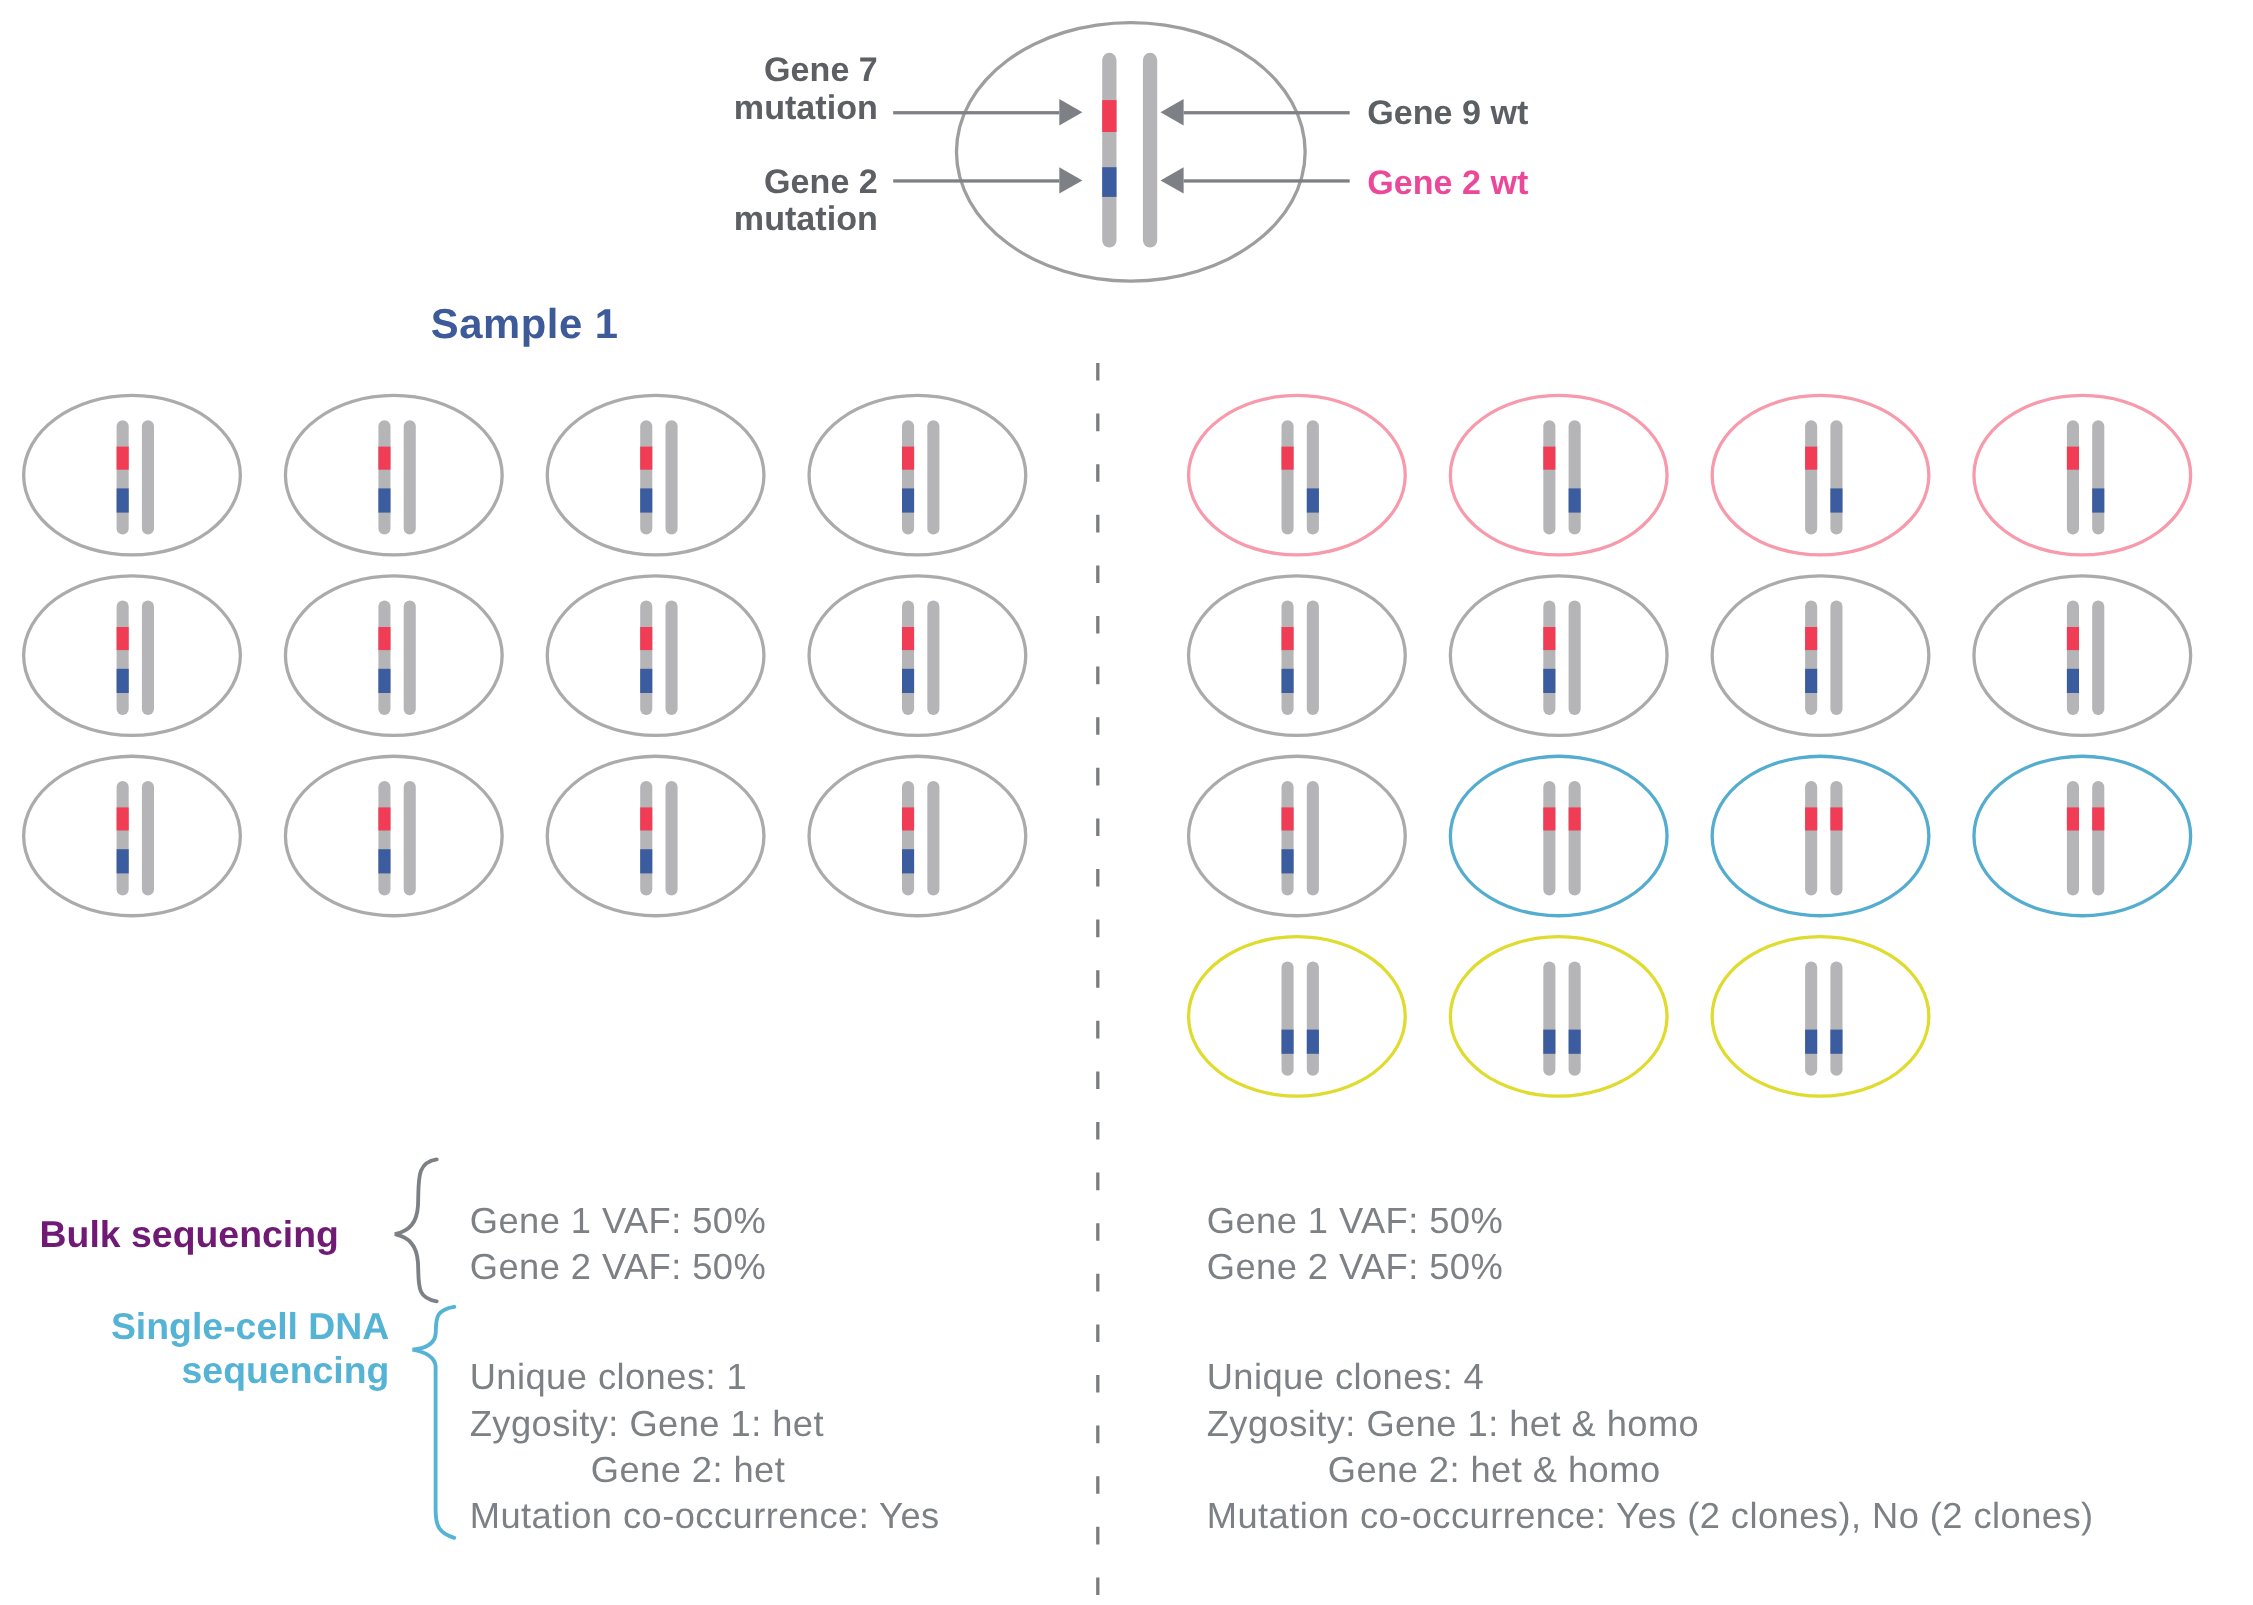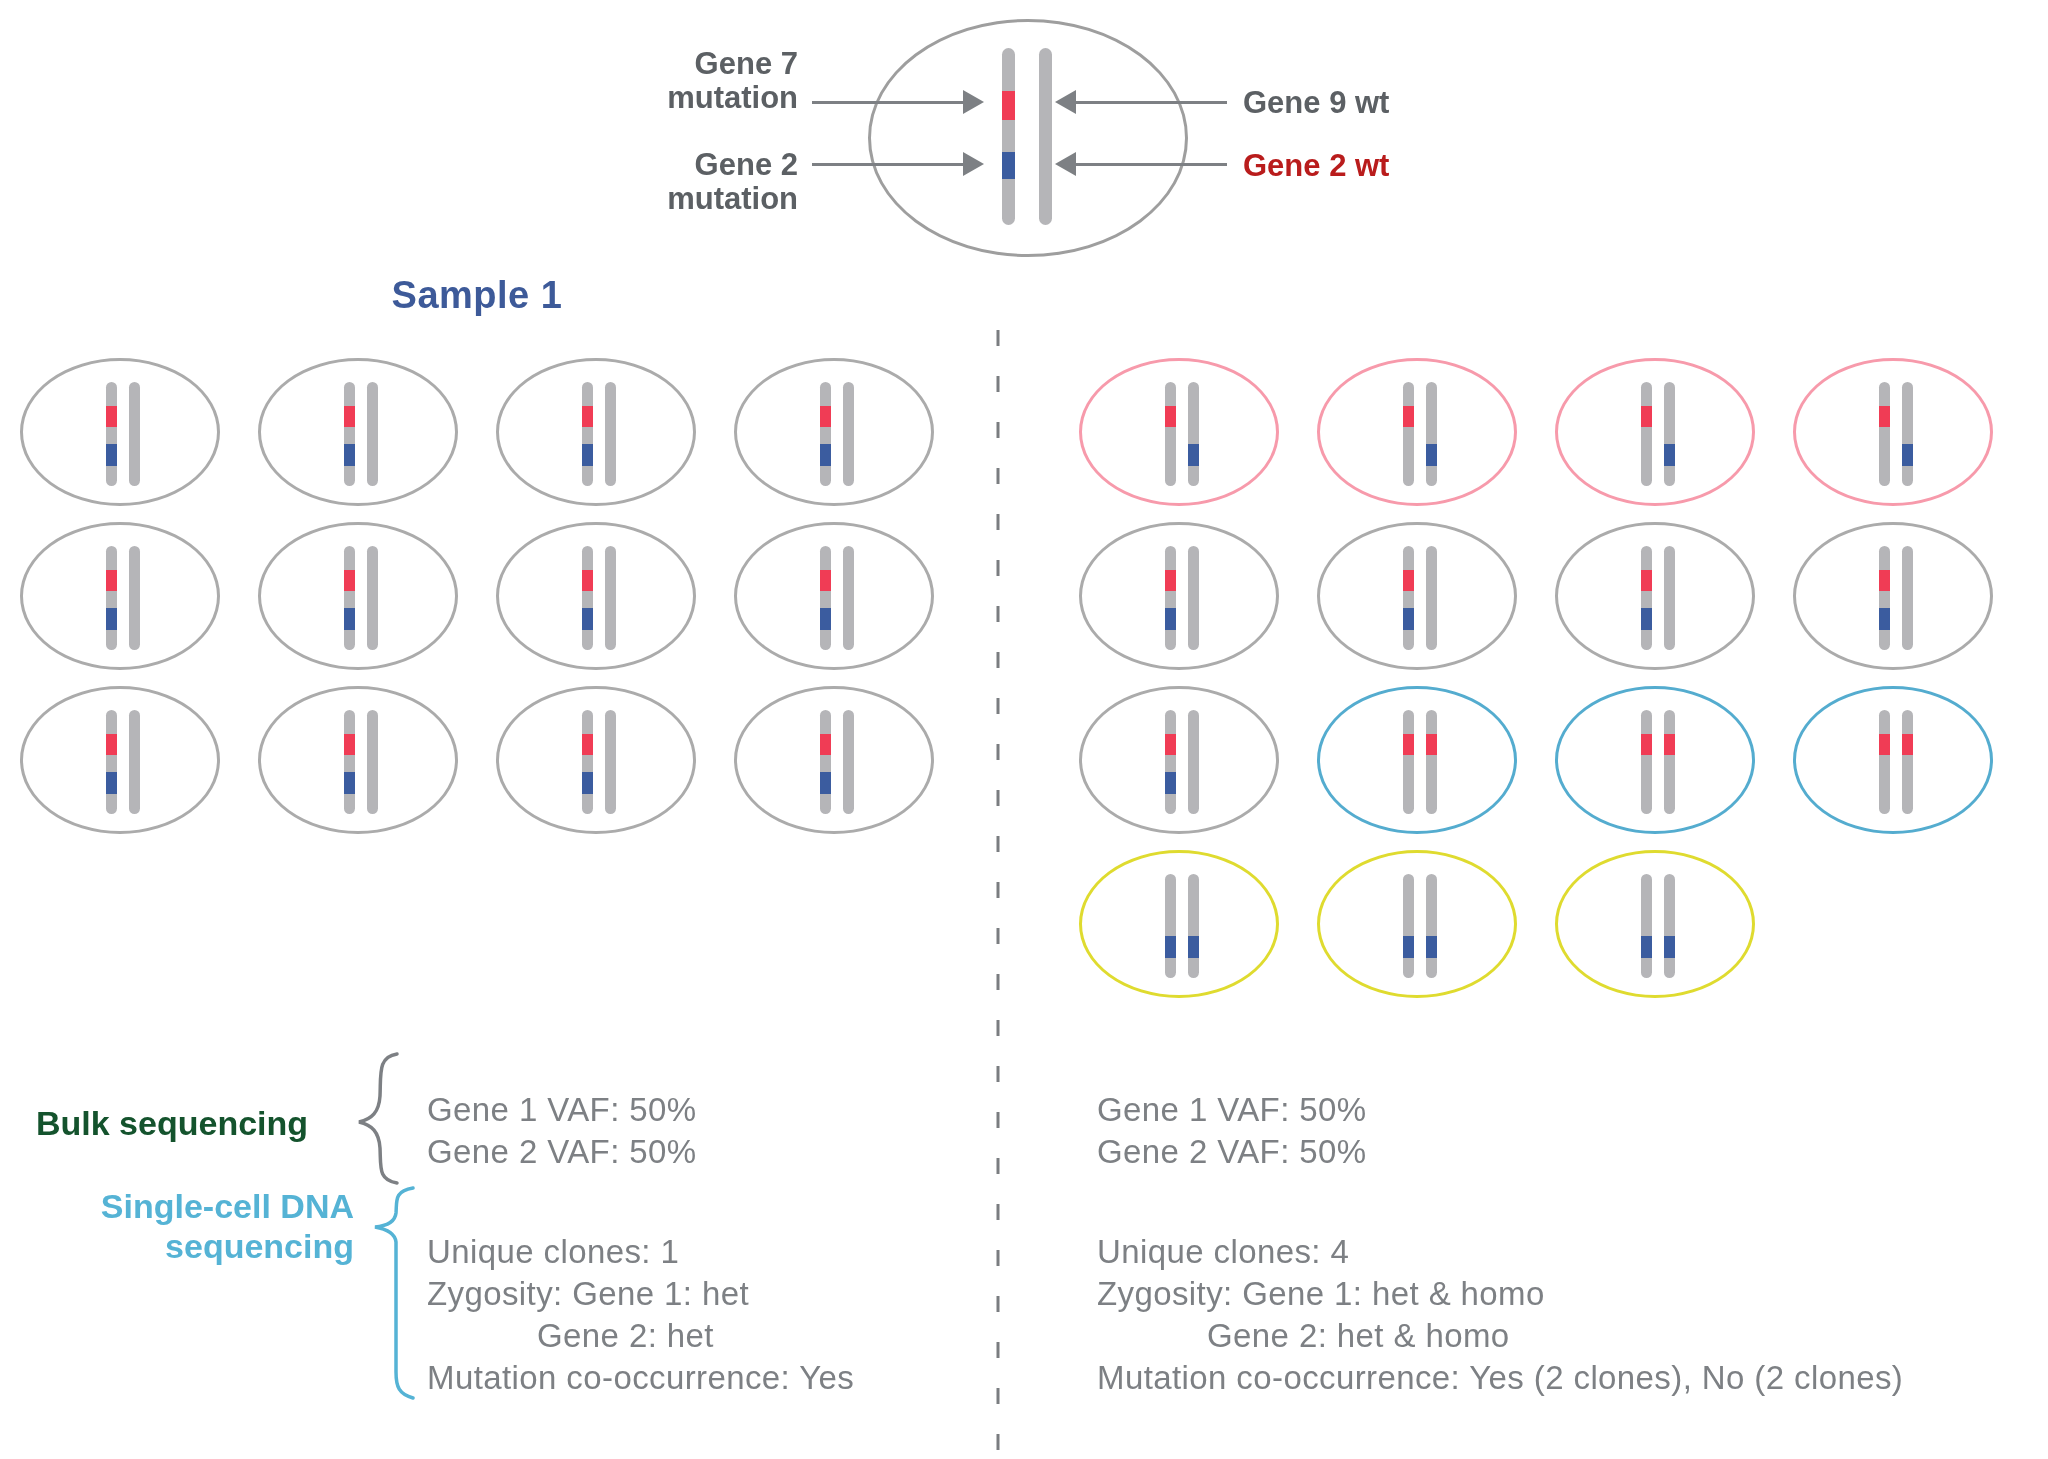--- a/index.html
+++ b/index.html
@@ -56,21 +56,21 @@
 
   <div class="side-label right-align" style="right: 1250px; top: 47px; width: 260px; color: rgb(92, 96, 100);">
     <div>Gene 7</div>
     <div>mutation</div>
   </div>
   <div class="side-label right-align" style="right: 1250px; top: 148px; width: 260px; color: rgb(92, 96, 100);">
     <div>Gene 2</div>
     <div>mutation</div>
   </div>
   <div class="side-label" style="left: 1243px; top: 86px; color: rgb(92, 96, 100);">Gene 9 wt</div>
-  <div class="side-label" style="left: 1243px; top: 149px; color: #b91c1c;">Gene 2 wt</div>
+  <div class="side-label" style="left: 1243px; top: 149px; color: #ec4899;">Gene 2 wt</div>
 
   <div class="arrow" style="left:812px;top:102px">
     <div class="shaft" style="left: 0px; width: 151px; background: rgb(125, 128, 132);"></div>
       <div class="head-right" style="left: 151px; border-left-color: rgb(125, 128, 132);"></div>
   </div>
   <div class="arrow" style="left:812px;top:164px">
     <div class="shaft" style="left: 0px; width: 151px; background: rgb(125, 128, 132);"></div>
       <div class="head-right" style="left: 151px; border-left-color: rgb(125, 128, 132);"></div>
   </div>
   <div class="arrow" style="left:1055px;top:102px">
@@ -289,21 +289,21 @@
     </div>
 
   <svg id="overlay" width="2048" height="1459" viewBox="0 0 2048 1459">
     <line id="divider" x1="998" y1="330" x2="998" y2="1459" fill="none" stroke-width="3" stroke-dasharray="16 30" stroke="#7a7d80"></line>
     <path id="brace-bulk" fill="none" stroke-width="3.5" stroke-linecap="round" d="M 397,1054 C 378,1057 381,1073 380,1096 C 379,1112 372,1119 359,1122
              C 372,1125 379,1132 380,1148 C 381,1167 378,1180 397,1183" stroke="#7d8084"></path>
     <path id="brace-sc" fill="none" stroke-width="3.5" stroke-linecap="round" d="M 413,1188 C 394,1191 397,1201 396,1213 C 395,1222 386,1226 375,1227
              C 386,1229 395,1233 396,1242 L 396,1372 C 396,1387 399,1394 413,1398" stroke="#55b3d5"></path>
   </svg>
 
-  <div class="legend-bulk" style="color: #14532d;">Bulk sequencing</div>
+  <div class="legend-bulk" style="color: #701a75;">Bulk sequencing</div>
   <div class="legend-sc" style="color: rgb(85, 179, 213);">
     <div>Single-cell DNA</div>
     <div>sequencing</div>
   </div>
 
   <div class="result" style="left: 427px; top: 1089px; color: rgb(125, 128, 132);">
     <div>Gene 1 VAF: 50%</div>
     <div>Gene 2 VAF: 50%</div>
   </div>
   <div class="result" style="left: 1097px; top: 1089px; color: rgb(125, 128, 132);">

